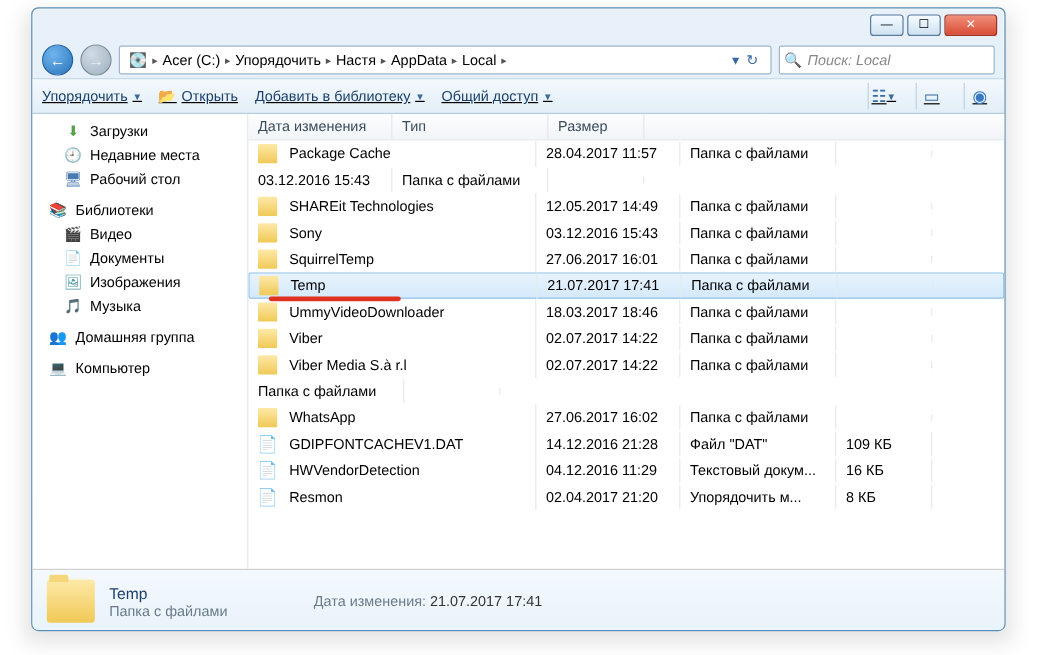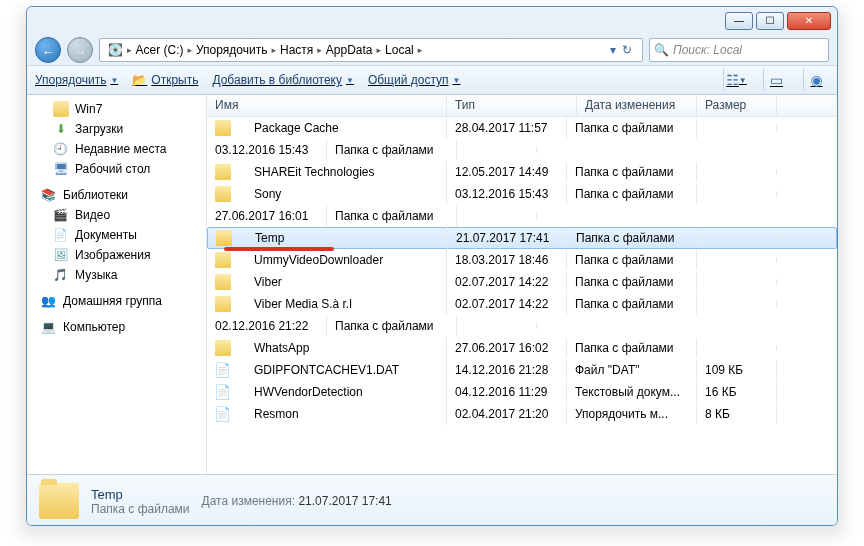--- a/index.html
+++ b/index.html
@@ -30,32 +30,32 @@
 .sbitem.h{padding-left:14px;margin-top:6px;}
 .sbico{width:16px;height:16px;display:flex;align-items:center;justify-content:center;font-size:12px;}
 .sbico.folder{background:linear-gradient(#fde9a8,#f0c956);border-radius:2px;font-size:0;}
 .main{flex:1;display:flex;flex-direction:column;}
 .cols{display:flex;height:22px;border-bottom:1px solid #e4e9ed;color:#3a4b5c;background:linear-gradient(#fdfdfe,#f1f5f8);}
 .col{padding:3px 8px;border-right:1px solid #e4e9ed;}
 .c1{width:240px;}.c2{width:120px;}.c3{width:130px;}.c4{width:80px;text-align:left;}
 .files{flex:1;overflow:hidden;}
 .row{display:flex;align-items:center;height:22px;position:relative;}
 .row.sel{background:linear-gradient(#e8f3fd,#d4e9fb);border:1px solid #8bbde8;border-radius:2px;}
-.row .c1{display:flex;align-items:center;gap:23px;}
+.row .c1{display:flex;align-items:center;gap:10px;}
 .fico{width:16px;height:16px;display:flex;align-items:center;justify-content:center;}
 .fico.folder{background:linear-gradient(#fde9a8,#f0c956);border-radius:1px;font-size:0;}
 .fico.file{font-size:14px;color:#888;}
 .redline{position:absolute;left:16px;bottom:-3px;width:110px;height:4px;background:#e03020;border-radius:2px;}
 .details{height:52px;background:linear-gradient(#f4f9fd,#e9f3fb);display:flex;align-items:center;padding:6px 12px;gap:12px;}
 .bigfolder{width:40px;height:36px;background:linear-gradient(#fde9a8,#f0c956);border-radius:3px;position:relative;}
 .bigfolder::before{content:"";position:absolute;top:-4px;left:2px;width:16px;height:6px;background:#f5d77a;border-radius:2px 2px 0 0;}
 .dinfo{display:flex;flex-direction:column;}
 .dname{font-size:13px;color:#1b3f6a;}
 .dtype{color:#6a7a88;}
-.dmeta{color:#6a7a88;}
+.dmeta{margin-left:60px;color:#6a7a88;}
 .dmeta b{color:#333;font-weight:normal;}
 </style>
 </head>
 <body>
 
 <div class="shadow"></div>
 <div class="win">
   <div class="titlebar">
     <div class="winbtns">
       <div class="winbtn">—</div>
@@ -111,24 +111,20 @@
       </div>
     <div class="spacer"></div>
     <div class="iconbtn">☷ <span class="arr" style="font-size:8px;">▼</span></div>
     <div class="iconbtn">▭</div>
     <div class="iconbtn" style="color:#3a7ac0;">◉</div>
   </div>
 
   <div class="body">
     <div class="sidebar" id="sidebar">
         <div class="sbitem">
-          <span class="sbico folder"></span>
-          <span>Win7</span>
-        </div>
-        <div class="sbitem">
           <span class="sbico" style="color: rgb(90, 159, 74);">⬇</span>
           <span>Загрузки</span>
         </div>
         <div class="sbitem">
           <span class="sbico" style="color: rgb(122, 106, 176);">🕘</span>
           <span>Недавние места</span>
         </div>
         <div class="sbitem">
           <span class="sbico" style="color: rgb(74, 122, 176);">🖥</span>
           <span>Рабочий стол</span>
@@ -157,23 +153,22 @@
           <span class="sbico" style="color: rgb(106, 154, 90);">👥</span>
           <span>Домашняя группа</span>
         </div>
         <div class="sbitem h">
           <span class="sbico" style="color: rgb(90, 122, 154);">💻</span>
           <span>Компьютер</span>
         </div>
       </div>
     <div class="main">
       <div class="cols">
-        <div class="col c1">Имя</div>
+        <div class="col c2">Дата изменения</div>
         <div class="col c3">Тип</div>
-        <div class="col c2">Дата изменения</div>
         <div class="col c4">Размер</div>
       </div>
       <div class="files" id="files">
           <div class="row">
             <div class="col c1">
               <span class="fico folder"></span>
               <span>Package Cache</span>
             </div>
             <div class="col c2">28.04.2017 11:57</div>
             <div class="col c3">Папка с файлами</div>
@@ -196,20 +191,24 @@
           <div class="row">
             <div class="col c1">
               <span class="fico folder"></span>
               <span>Sony</span>
             </div>
             <div class="col c2">03.12.2016 15:43</div>
             <div class="col c3">Папка с файлами</div>
             <div class="col c4"></div>
           </div>
           <div class="row">
+            <div class="col c1">
+              <span class="fico folder"></span>
+              <span>SquirrelTemp</span>
+            </div>
             <div class="col c2">27.06.2017 16:01</div>
             <div class="col c3">Папка с файлами</div>
             <div class="col c4"></div>
           </div>
           <div class="row sel">
             <div class="col c1">
               <span class="fico folder"></span>
               <span>Temp</span>
             </div>
             <div class="col c2">21.07.2017 17:41</div>
@@ -238,21 +237,20 @@
           <div class="row">
             <div class="col c1">
               <span class="fico folder"></span>
               <span>Viber Media S.à r.l</span>
             </div>
             <div class="col c2">02.07.2017 14:22</div>
             <div class="col c3">Папка с файлами</div>
             <div class="col c4"></div>
           </div>
           <div class="row">
-            <div class="col c2">02.12.2016 21:22</div>
             <div class="col c3">Папка с файлами</div>
             <div class="col c4"></div>
           </div>
           <div class="row">
             <div class="col c1">
               <span class="fico folder"></span>
               <span>WhatsApp</span>
             </div>
             <div class="col c2">27.06.2017 16:02</div>
             <div class="col c3">Папка с файлами</div>

